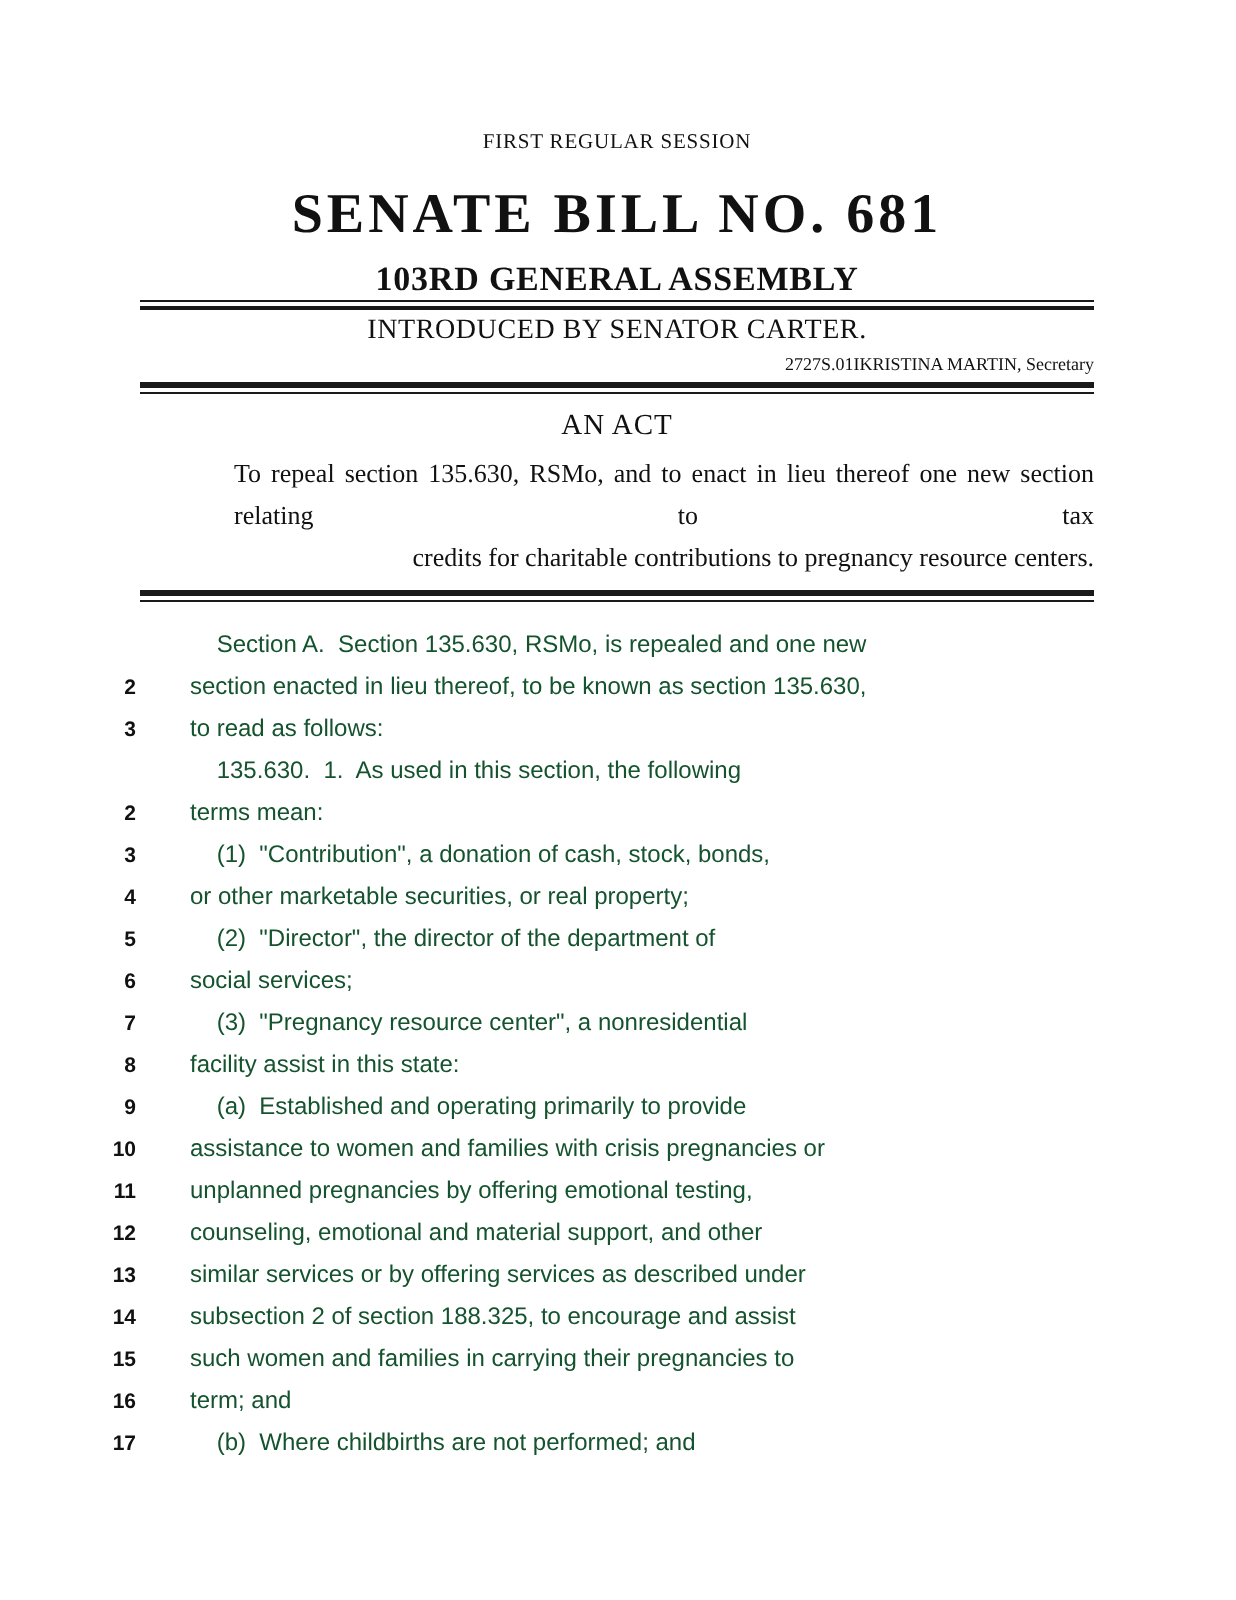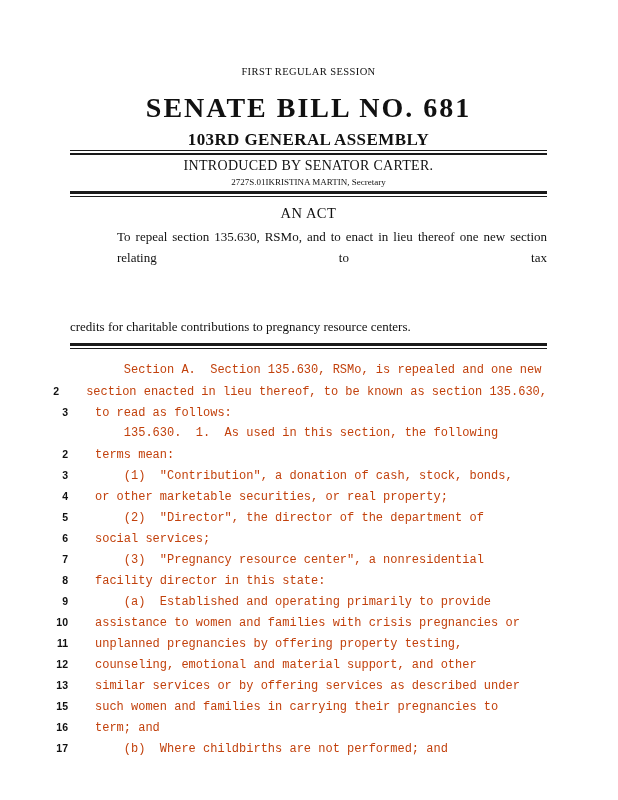--- a/index.html
+++ b/index.html
@@ -49,21 +49,21 @@
   .introduced {
     margin-top: 5px;
     font-size: 14px;
     letter-spacing: 0.3px;
     line-height: 11px;
   }
   .meta-row {
     margin-top: 6px;
     margin-bottom: 3px;
     display: flex;
-    justify-content: center;
+    justify-content: flex-end;
     align-items: baseline;
     font-size: 9px;
     line-height: 11px;
   }
   .an-act {
     margin-top: 7px;
     font-size: 14.5px;
     font-weight: normal;
     letter-spacing: 0.5px;
     line-height: 18px;
@@ -74,22 +74,21 @@
     line-height: 21px;
   }
   .act-line1 {
     display: block;
     text-align: justify;
     text-align-last: justify;
     margin-left: 47px;
   }
   .act-line2 {
     display: block;
-    text-align: left;
-    margin-top: 48px;
+    text-align: right;
   }
   .rule-enact { margin-top: 6px; }
   .enacting {
     margin-top: 6px;
     font-size: 10px;
     font-weight: bold;
     font-style: italic;
     line-height: 12px;
   }
   .bill-body {
@@ -104,24 +103,24 @@
   }
   .line-num {
     width: 28px;
     text-align: right;
     font-family: "Liberation Sans", sans-serif;
     font-weight: bold;
     font-size: 10.5px;
   }
   .line-text {
     margin-left: 27px;
-    font-family: Liberation Mono, monospace;
+    font-family: Liberation Sans, sans-serif;
     font-size: 12px;
     white-space: pre;
-    color: #c2410c;
+    color: #14532d;
   }
 </style>
 </head>
 <body>
 
 <div class="page">
 
   <div class="session center">FIRST REGULAR SESSION</div>
 
   <div class="bill-title center">SENATE BILL NO. 681</div>
@@ -196,48 +195,52 @@
         <span class="line-text">social services;</span>
       </div>
 
       <div class="body-line">
         <span class="line-num">7</span>
         <span class="line-text">    (3)  "Pregnancy resource center", a nonresidential</span>
       </div>
 
       <div class="body-line">
         <span class="line-num">8</span>
-        <span class="line-text">facility director in this state:</span>
+        <span class="line-text">facility assist in this state:</span>
       </div>
 
       <div class="body-line">
         <span class="line-num">9</span>
         <span class="line-text">    (a)  Established and operating primarily to provide</span>
       </div>
 
       <div class="body-line">
         <span class="line-num">10</span>
         <span class="line-text">assistance to women and families with crisis pregnancies or</span>
       </div>
 
       <div class="body-line">
         <span class="line-num">11</span>
-        <span class="line-text">unplanned pregnancies by offering property testing,</span>
+        <span class="line-text">unplanned pregnancies by offering emotional testing,</span>
       </div>
 
       <div class="body-line">
         <span class="line-num">12</span>
         <span class="line-text">counseling, emotional and material support, and other</span>
       </div>
 
       <div class="body-line">
         <span class="line-num">13</span>
         <span class="line-text">similar services or by offering services as described under</span>
       </div>
 
+      <div class="body-line">
+        <span class="line-num">14</span>
+        <span class="line-text">subsection 2 of section 188.325, to encourage and assist</span>
+      </div>
 
       <div class="body-line">
         <span class="line-num">15</span>
         <span class="line-text">such women and families in carrying their pregnancies to</span>
       </div>
 
       <div class="body-line">
         <span class="line-num">16</span>
         <span class="line-text">term; and</span>
       </div>

